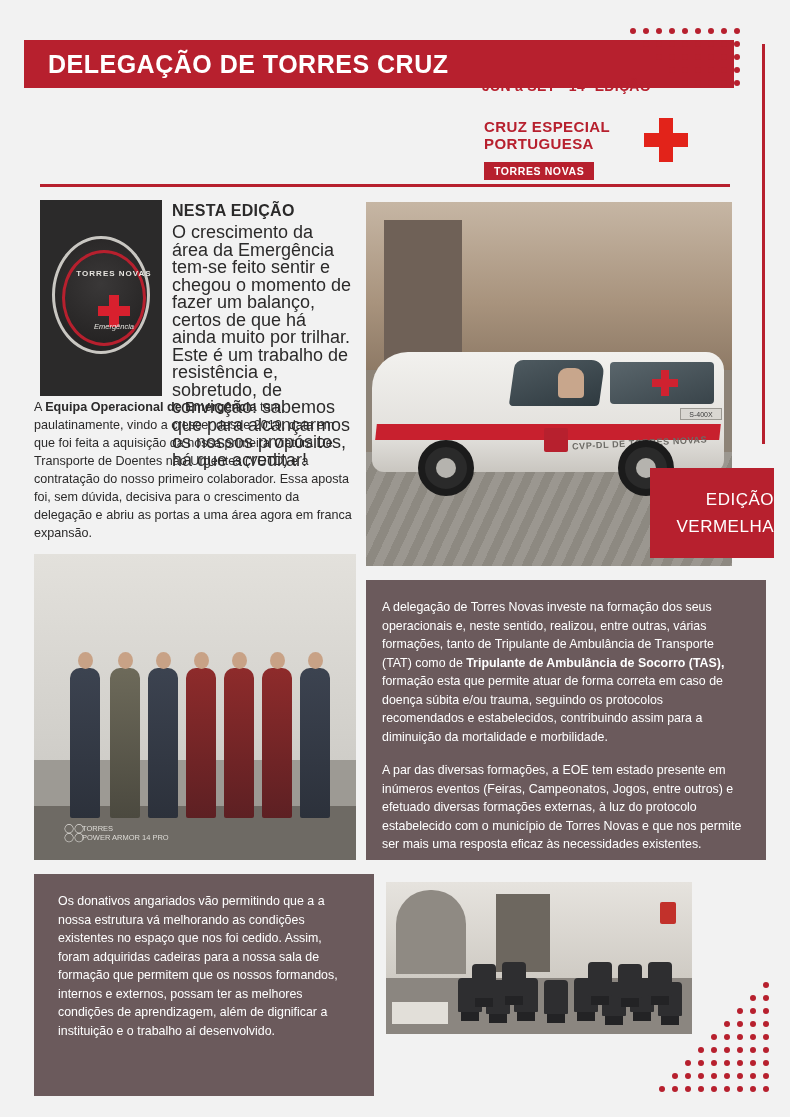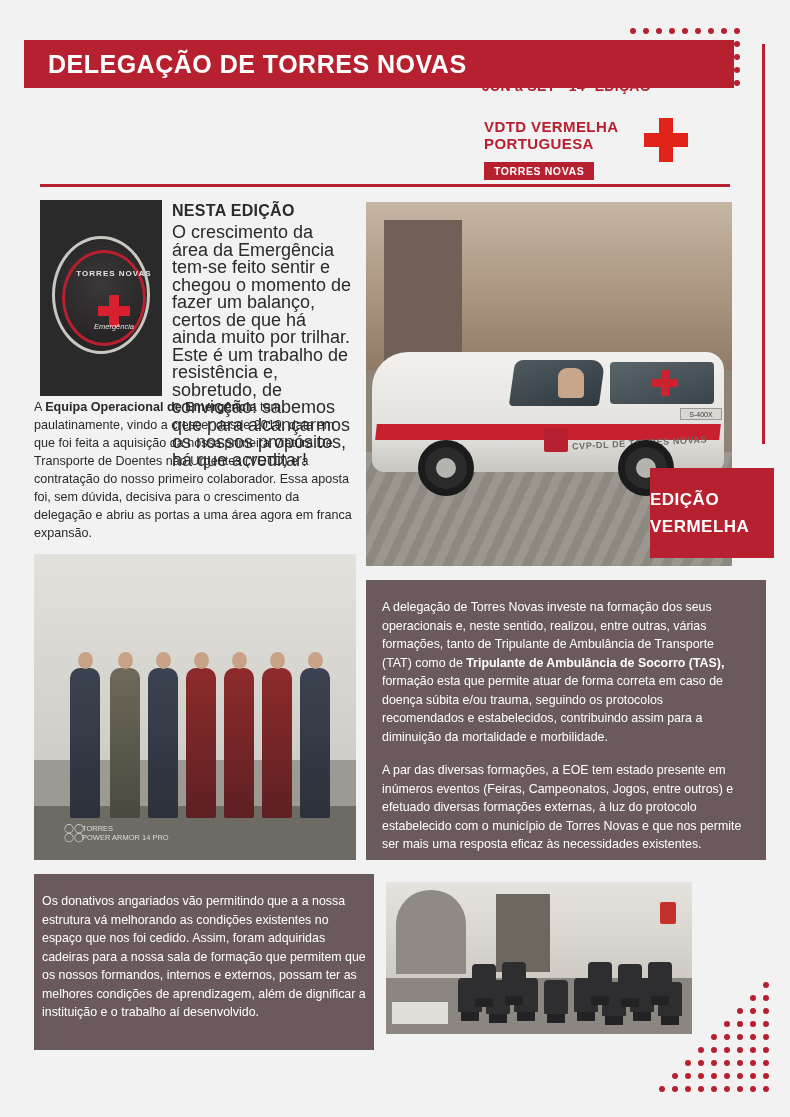--- a/index.html
+++ b/index.html
@@ -260,24 +260,24 @@
   }
 
   
   .badge-especial {
     position: absolute;
     left: 650px; top: 468px;
     width: 124px; height: 90px;
     background: #b7202e;
     color: #ffffff;
     font-size: 17px;
-    font-weight: bold;
+    font-weight: normal;
     line-height: 27px;
     display: flex; flex-direction: column;
-    align-items: flex-start; justify-content: center;
+    align-items: flex-end; justify-content: center;
     letter-spacing: 0.5px;
   }
 
   
   .group-photo {
     position: absolute;
     left: 34px; top: 554px;
     width: 322px; height: 306px;
     overflow: hidden;
     background: #b9b6b0;
@@ -332,24 +332,24 @@
     font-size: 12.4px;
     line-height: 18.5px;
   }
   .block-formacao b { font-weight: bold; }
   .block-formacao p + p { margin-top: 15px; }
 
   
   .block-donativos {
     position: absolute;
     left: 34px; top: 874px;
-    width: 340px; height: 176px;
+    width: 340px; height: 222px;
     background: #6b5a5c;
     color: #ffffff;
-    padding: 18px 8px;
+    padding: 18px 24px;
     font-size: 12.4px;
     line-height: 18.5px;
   }
   .chairs-photo {
     position: absolute;
     left: 386px; top: 882px;
     width: 306px; height: 152px;
     overflow: hidden;
     background: #bdb9b2;
   }
@@ -406,21 +406,21 @@
     left: 786px; top: 0; width: 4px; height: 1117px;
     background: transparent;
   }
 </style>
 </head>
 <body>
 
 <div class="page">
 
   <div class="header-bar"></div>
-  <div class="header-title">DELEGAÇÃO DE TORRES NOVAS</div>
+  <div class="header-title">DELEGAÇÃO DE TORRES CRUZ</div>
   <div class="header-edition">JUN  a SET - 14ª EDIÇÃO</div>
 
   <div class="dotgrid-top" id="dotTop">
       <span class="d" style="left: 0px; top: 0px;"></span>
       <span class="d" style="left: 13px; top: 0px;"></span>
       <span class="d" style="left: 26px; top: 0px;"></span>
       <span class="d" style="left: 39px; top: 0px;"></span>
       <span class="d" style="left: 52px; top: 0px;"></span>
       <span class="d" style="left: 65px; top: 0px;"></span>
       <span class="d" style="left: 78px; top: 0px;"></span>
@@ -450,21 +450,21 @@
       <span class="d" style="left: 52px; top: 52px;"></span>
       <span class="d" style="left: 65px; top: 52px;"></span>
       <span class="d" style="left: 78px; top: 52px;"></span>
       <span class="d" style="left: 91px; top: 52px;"></span>
       <span class="d" style="left: 104px; top: 52px;"></span>
     </div>
 
 
   <div class="cvp-block">
     <div class="cvp-name">
-      <span>VDTD VERMELHA</span><br>
+      <span>CRUZ ESPECIAL</span><br>
       <span>PORTUGUESA</span>
     </div>
     <div class="cvp-cross">
       <div class="h"></div>
         <div class="v"></div>
     </div>
     <div class="cvp-sub">TORRES NOVAS</div>
   </div>
 
   <div class="rule-red"></div>

